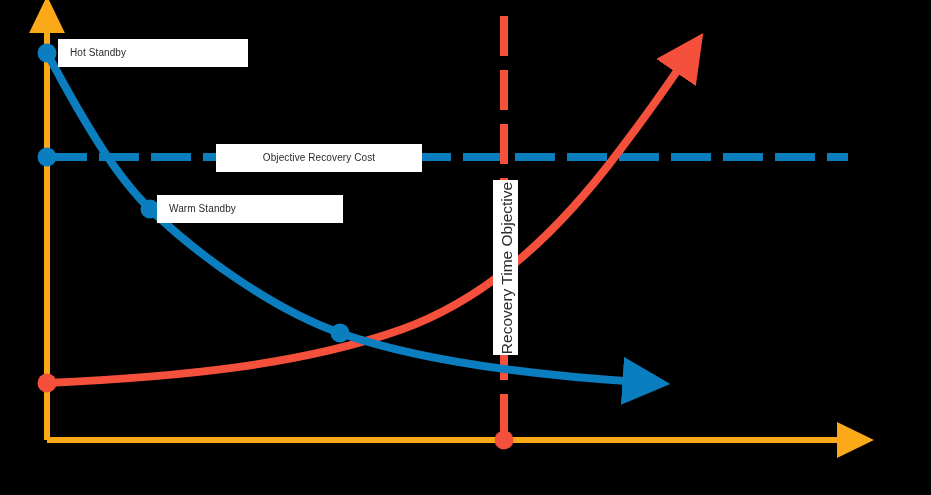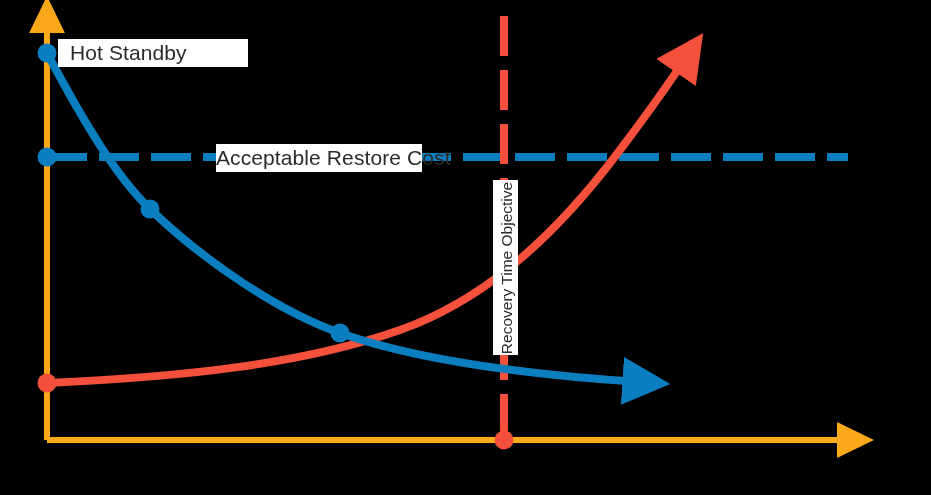--- a/index.html
+++ b/index.html
@@ -21,21 +21,21 @@
     position: absolute;
     left: 0;
     top: 0;
     width: 931px;
     height: 495px;
   }
   .callout {
     position: absolute;
     background: #ffffff;
     color: #2b2b2b;
-    font-size: 21px;
+    font-size: 10px;
     line-height: 28px;
     height: 28px;
     letter-spacing: 0.1px;
     white-space: nowrap;
     box-sizing: border-box;
   }
   .callout.pad-left {
     padding-left: 12px;
     text-align: left;
   }
@@ -116,21 +116,22 @@
     <circle cx="47" cy="157" r="9.5" fill="#0B7EC0"></circle>
     <circle cx="150" cy="209" r="9.5" fill="#0B7EC0"></circle>
     <circle cx="340" cy="333" r="9.5" fill="#0B7EC0"></circle>
     <circle cx="648" cy="382" r="9.5" fill="#0B7EC0"></circle>
     <circle cx="47" cy="383" r="9.5" fill="#F4503C"></circle>
     <circle cx="504" cy="440" r="9.5" fill="#F4503C"></circle>
   </svg>
 
   <div class="callout pad-left" id="label-hot-standby">Hot Standby</div>
 
-  <div class="callout center" id="label-acceptable-cost">Acceptable Restore Cost</div>
+  <div class="callout center" id="label-acceptable-cost">Objective Recovery Cost</div>
 
+  <div class="callout pad-left" id="label-warm-standby">Warm Standby</div>
 
 
   <div id="label-rto">
     <span class="rot">Recovery Time Objective</span>
   </div>
 
 </div>
 
 </body></html>

